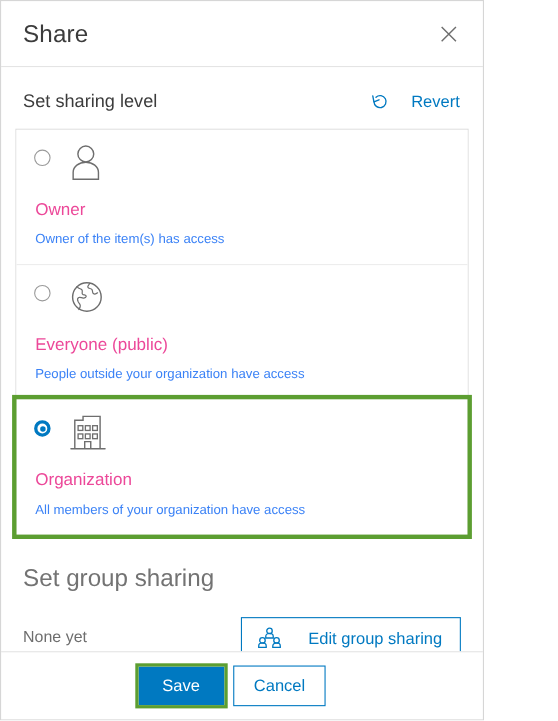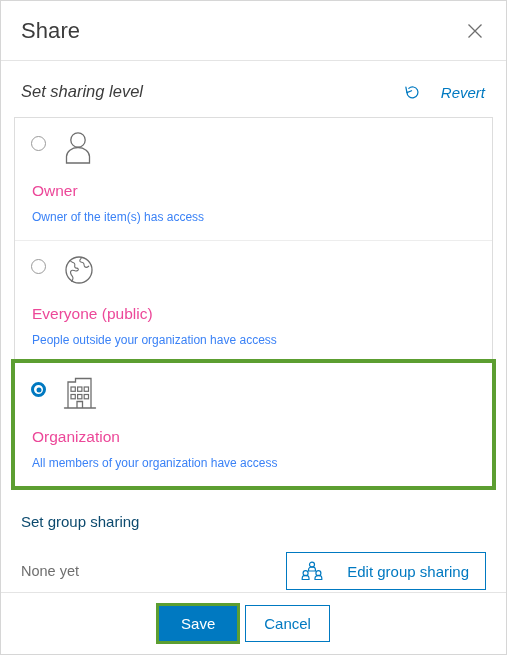--- a/index.html
+++ b/index.html
@@ -9,21 +9,21 @@
   }
   body {
     width: 507px; height: 655px;
     font-family: "Liberation Sans", sans-serif;
     color: #323232;
     overflow: hidden;
     position: relative;
   }
 
   .dialog {
-    width: 507px; height: 655px;
+    width: 440px; height: 655px;
     background: #ffffff;
     border: 1px solid #d6d6d6;
     display: flex;
     flex-direction: column;
     position: relative;
   }
 
   
   .dlg-header {
     height: 60px;
@@ -53,24 +53,23 @@
 
   
   .dlg-body {
     flex: 1 1 auto;
     padding: 0 13px;
     overflow: hidden;
   }
 
   .section-head {
     display: flex;
-    align-items: flex-start;
+    align-items: center;
     justify-content: space-between;
     padding: 21px 4px 14px 7px;
-    font-style: italic;
   }
   .section-title {
     font-size: 16.5px;
     color: #3c3c3c;
     font-weight: 400;
   }
   .revert-btn {
     display: flex;
     align-items: center;
     gap: 20px;
@@ -147,22 +146,22 @@
     color: #3b82f6;
     margin: 10px 0 0 0;
     padding-left: 1px;
   }
 
   
   .group-section {
     padding: 26px 7px 0 7px;
   }
   .group-title {
-    font-size: 15px;
-    color: #0c4a6e;
+    font-size: 22px;
+    color: #737373;
     margin-bottom: 22px;
   }
   .group-row {
     display: flex;
     align-items: center;
     justify-content: space-between;
     padding-right: 0px;
   }
   .group-none {
     font-size: 14.5px;

